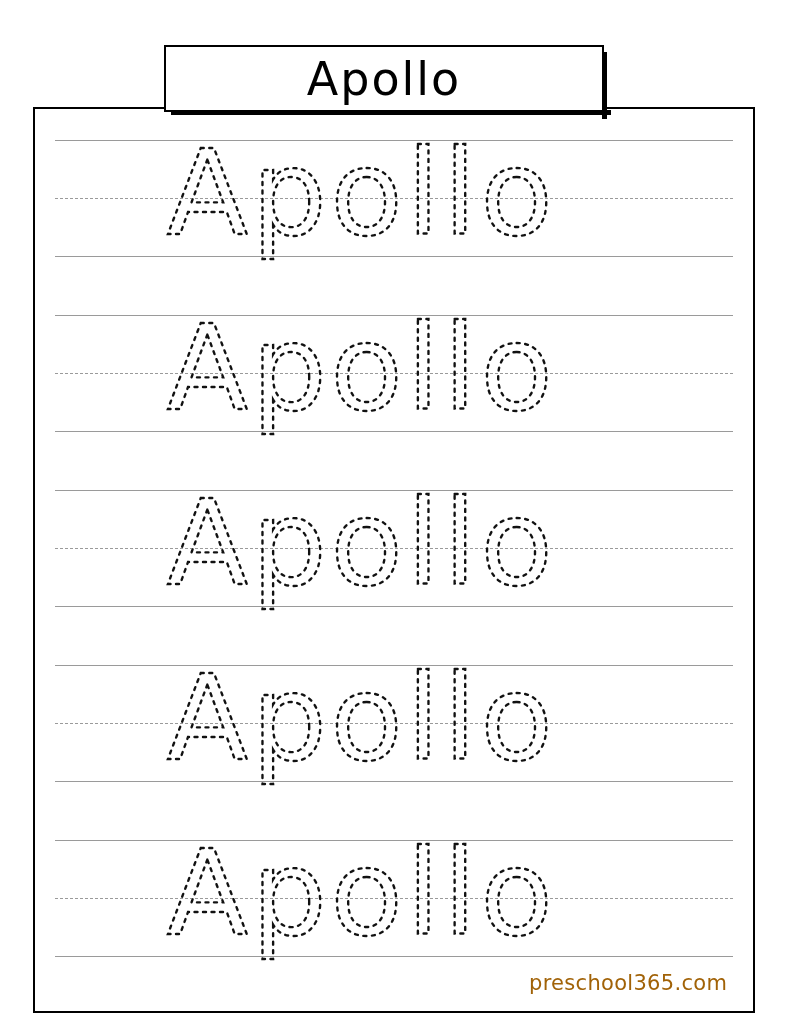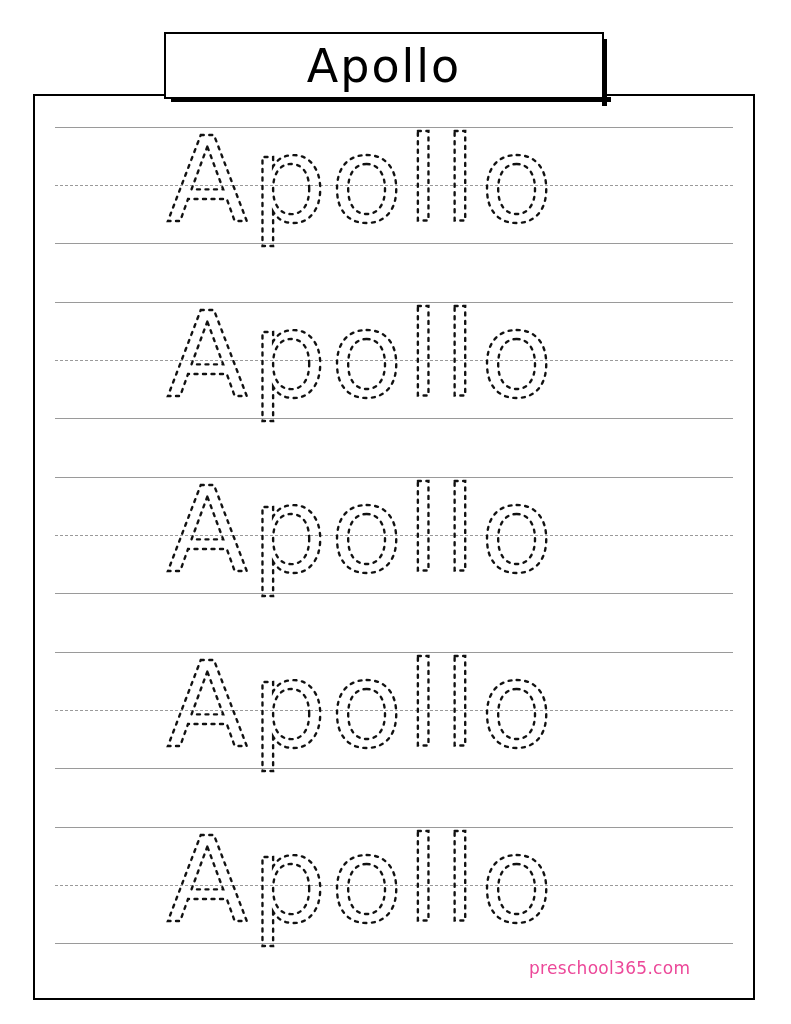--- a/index.html
+++ b/index.html
@@ -11,21 +11,21 @@
     width: 791px;
     height: 1024px;
     font-family: "DejaVu Sans", sans-serif;
     position: relative;
     overflow: hidden;
   }
 
   .worksheet {
     position: absolute;
     left: 0;
-    top: 3px;
+    top: 16px;
     width: 791px;
     height: 920px;
     background: #ffffff;
   }
 
   
   .page-frame {
     position: absolute;
     left: 33px;
     top: 91px;
@@ -123,22 +123,22 @@
     stroke: #111111;
     stroke-width: 2.4;
     stroke-dasharray: 3 5.5;
     stroke-linecap: round;
   }
 
   .footer {
     position: absolute;
     left: 529px;
     top: 955px;
-    font-size: 17px;
-    color: #ec4899;
+    font-size: 21px;
+    color: #a16207;
     font-family: "DejaVu Sans", sans-serif;
     letter-spacing: 0.3px;
   }
 </style>
 </head>
 <body>
 
 <div class="worksheet">
 
   <div class="page-frame"></div>

